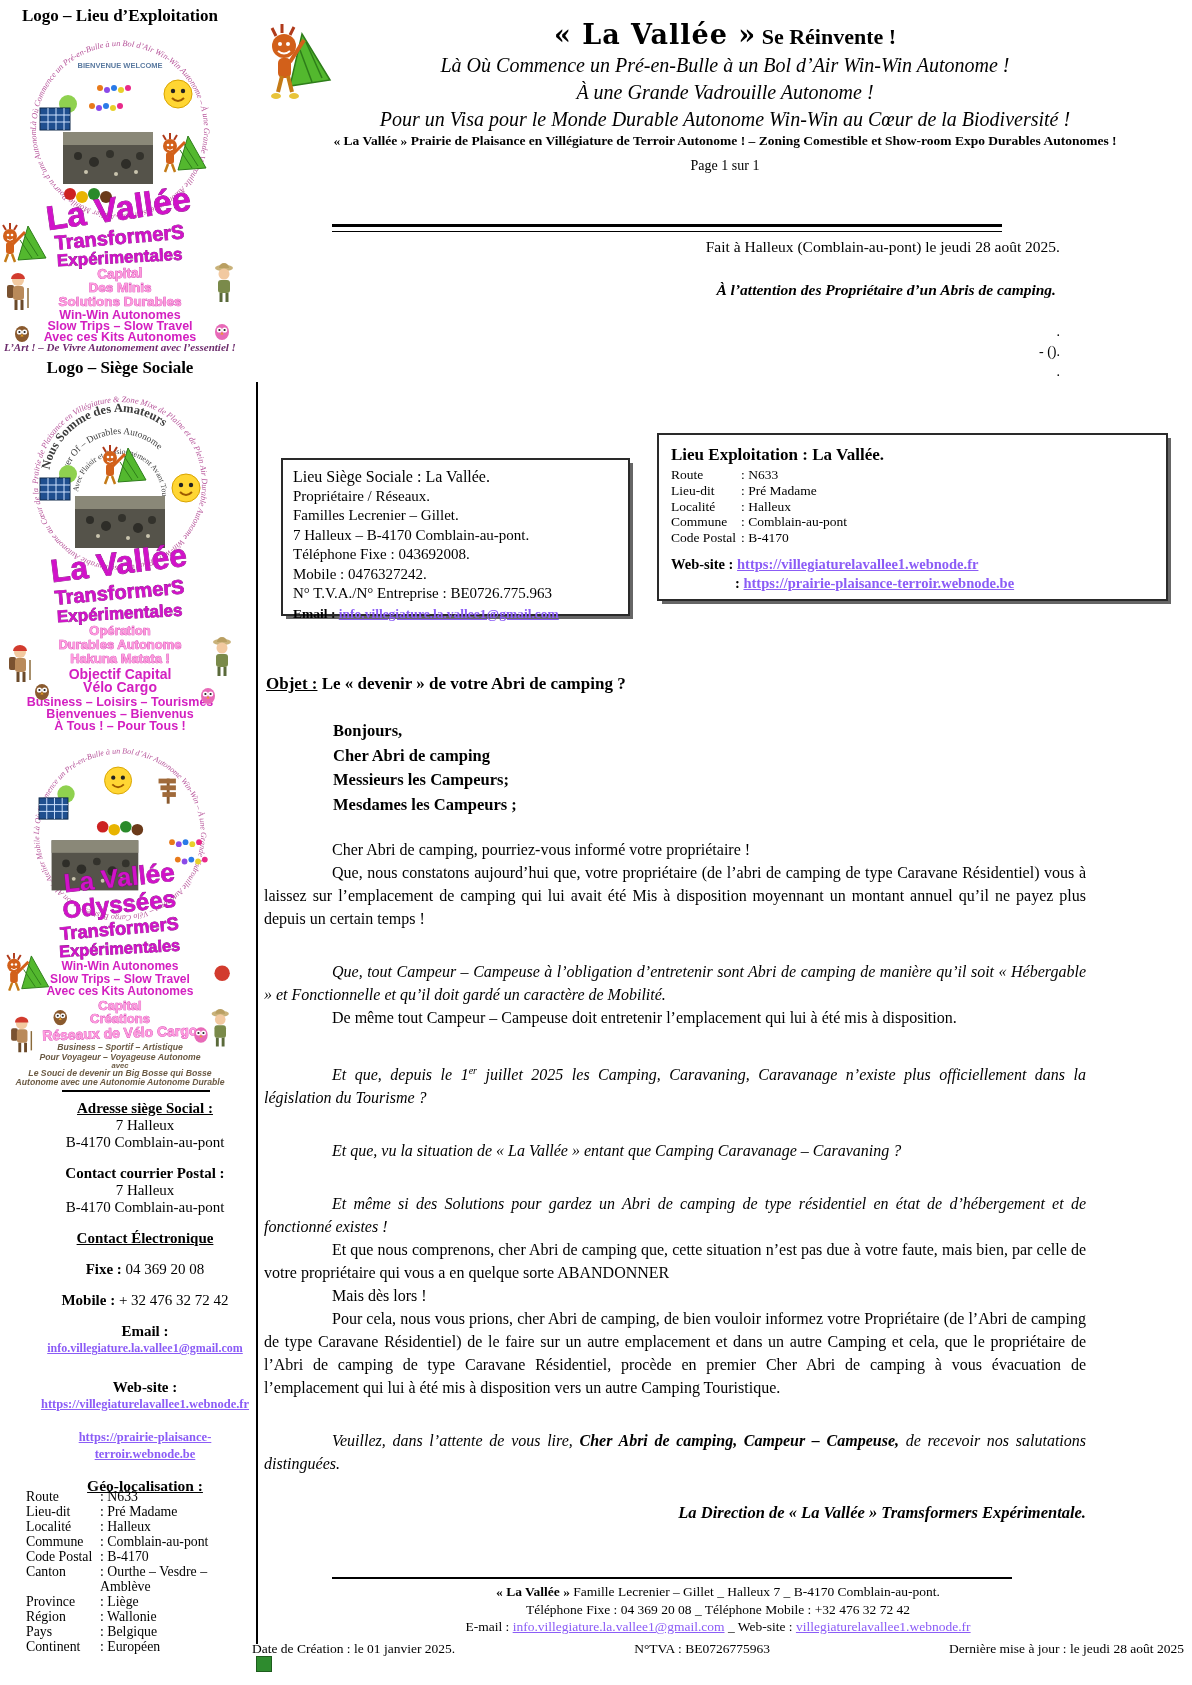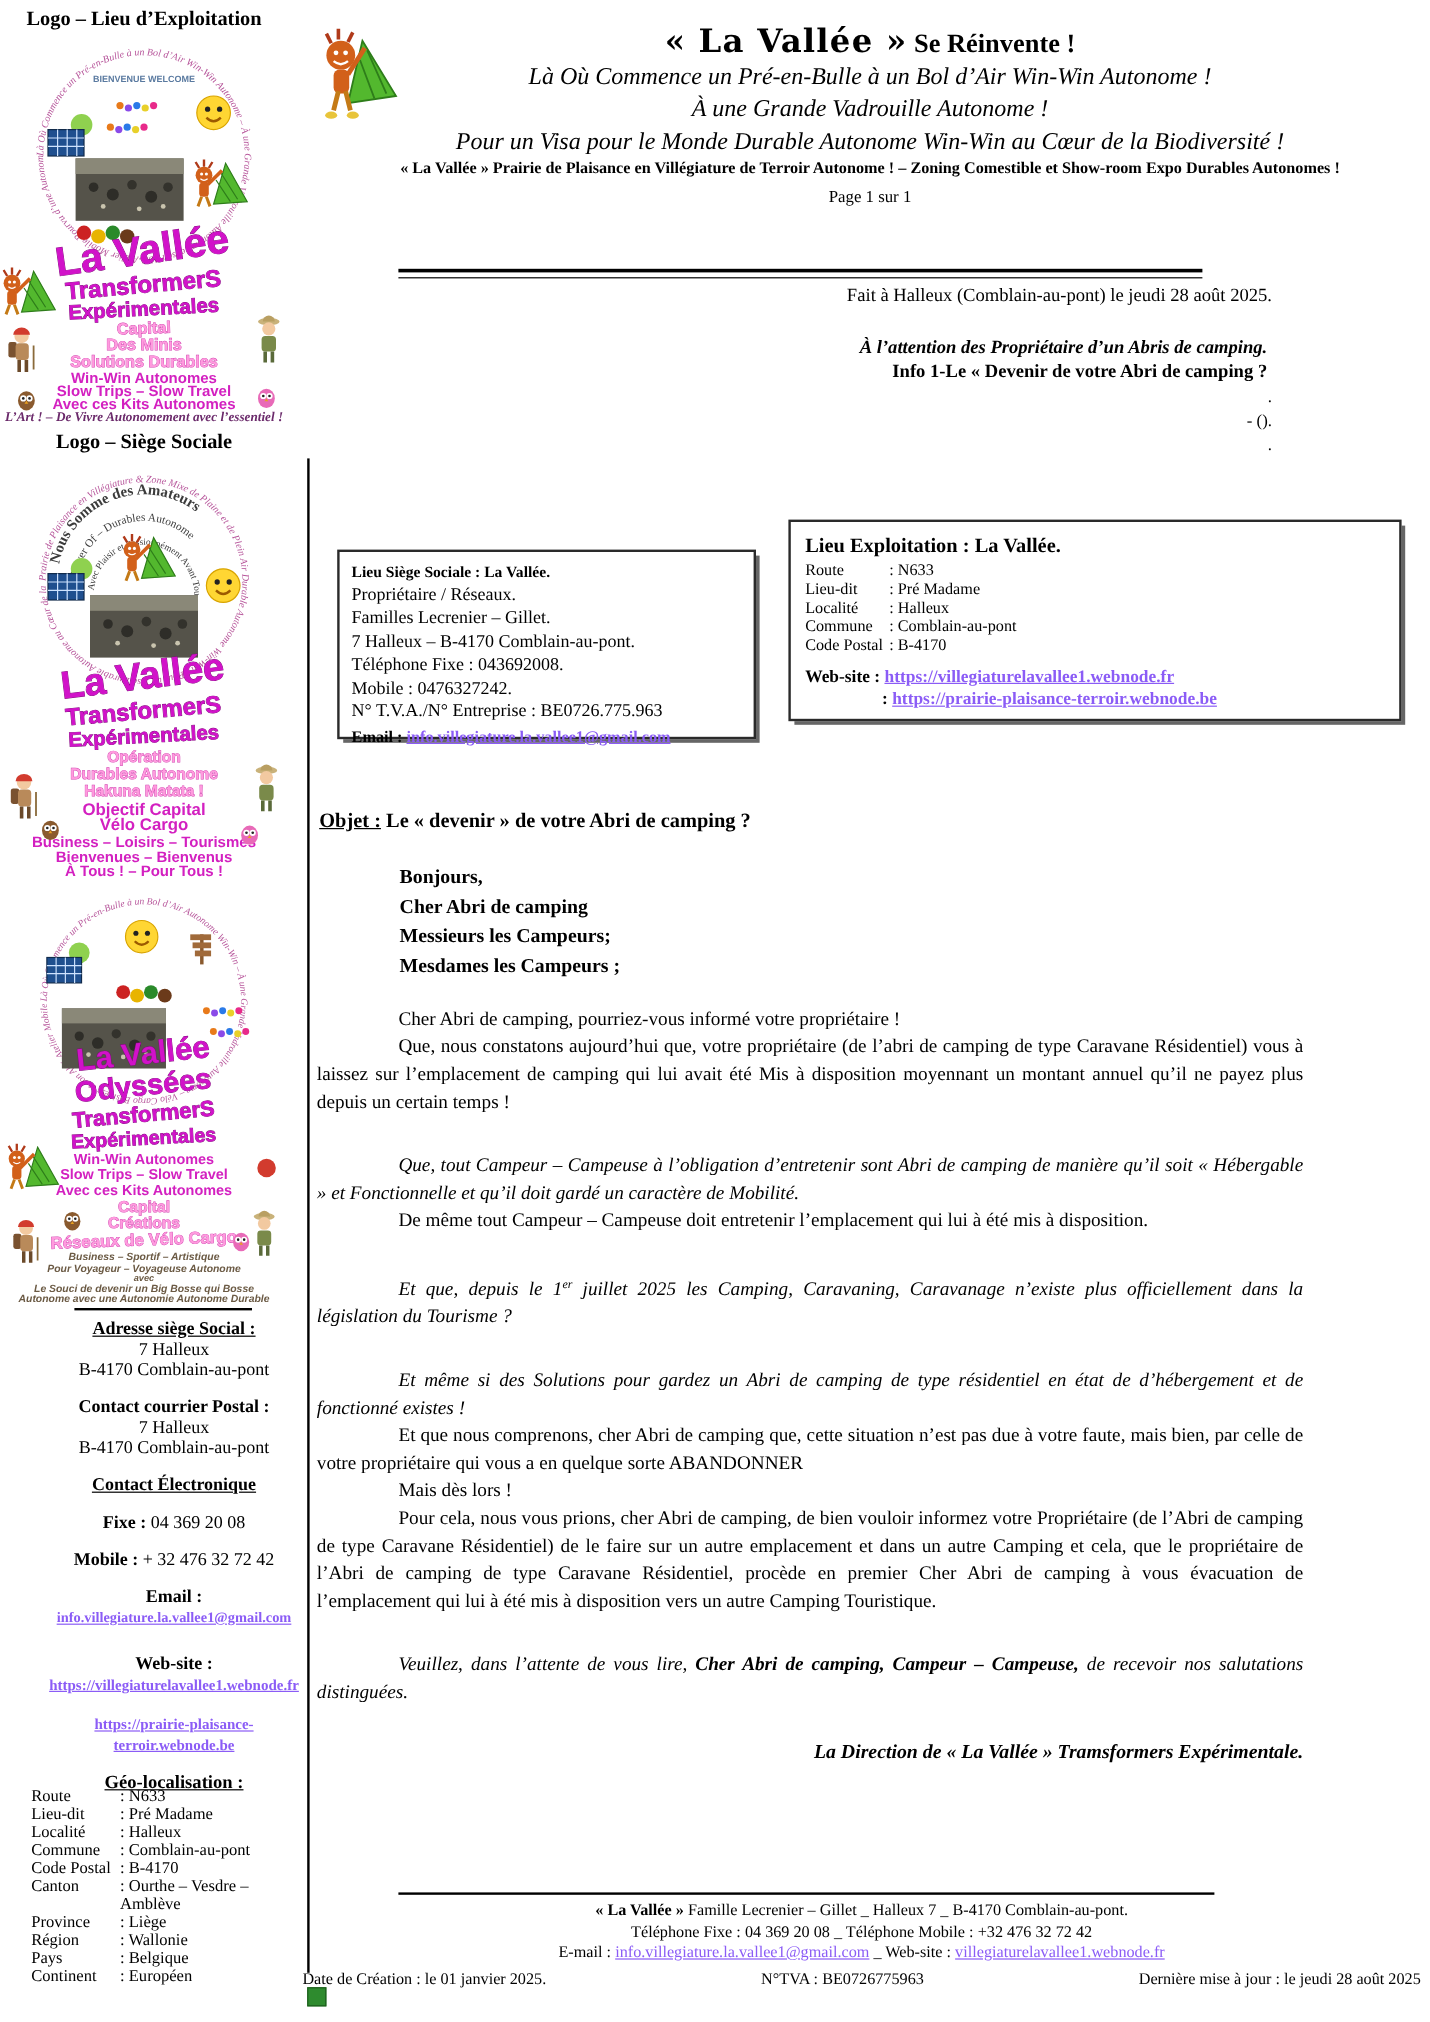--- a/index.html
+++ b/index.html
@@ -53,21 +53,21 @@
   .dots{position:absolute;left:400px;top:322px;width:660px;text-align:right;
         font-size:14px;line-height:20px;}
 
   .vrule{position:absolute;left:256px;top:382px;width:2px;height:1262px;background:#000;}
 
   
   .box{position:absolute;border:2px solid #2a2a2a;box-shadow:4px 4px 0 -1px #666;
        background:#fff;box-sizing:border-box;}
   .box-siege{left:281px;top:458px;width:349px;height:158px;padding:7px 10px;
              font-size:15px;line-height:19.5px;}
-  .box-siege .t{font-size:13px;font-weight:bold;}
+  .box-siege .t{font-size:16px;font-weight:normal;}
   .box-expl{left:657px;top:433px;width:511px;height:168px;padding:8px 12px;
             font-size:13.5px;line-height:15.8px;}
   .box-expl .t{font-size:17px;font-weight:bold;line-height:24px;}
   .kv{display:flex;}
   .kv .k{width:70px;flex:none;}
   .kv .v::before{content:": ";}
   .weblines{margin-top:9px;font-size:14.5px;font-weight:bold;line-height:19px;}
   .weblines .lnk{font-weight:bold;}
   .web2{padding-left:64px;}
 
@@ -396,21 +396,20 @@
     <div class="hdr-sub">À une Grande Vadrouille Autonome !</div>
     <div class="hdr-sub">Pour un Visa pour le Monde Durable Autonome Win-Win au Cœur de la Biodiversité !</div>
     <div class="hdr-strap">« La Vallée » Prairie de Plaisance en Villégiature de Terroir Autonome ! – Zoning Comestible et Show-room Expo Durables Autonomes !</div>
     <div class="hdr-page">Page 1 sur 1</div>
   </div>
   <div class="hdr-rule"></div>
 
   <div class="dateline">Fait à Halleux (Comblain-au-pont) le jeudi 28 août 2025.</div>
   <div class="attention">
     <div class="it">À l’attention des Propriétaire d’un Abris de camping.</div>
-    <div>Info 1-Le « Devenir de votre Abri de camping ?</div>
   </div>
   <div class="dots">
     <div>.</div>
     <div>-  ().</div>
     <div>.</div>
   </div>
 
   <div class="vrule"></div>
 
   <div class="box box-siege">
@@ -462,20 +461,21 @@
     <div>Messieurs les Campeurs;</div>
     <div>Mesdames les Campeurs ;</div>
   </div>
 
   <div class="body">
     <p class="para">Cher Abri de camping, pourriez-vous informé votre propriétaire !</p>
     <p class="para">Que, nous constatons aujourd’hui que, votre propriétaire (de l’abri de camping de type Caravane Résidentiel) vous à laissez sur l’emplacement de camping qui lui avait été Mis à disposition moyennant un montant annuel qu’il ne payez plus depuis un certain temps !</p>
     <p class="para gap">Que, tout Campeur – Campeuse à l’obligation d’entretenir sont Abri de camping de manière qu’il soit « Hébergable » et Fonctionnelle et qu’il doit gardé un caractère de Mobilité.</p>
     <p class="para">De même tout Campeur – Campeuse doit entretenir l’emplacement qui lui à été mis à disposition.</p>
     <p class="para gap"><span>Et que, depuis le 1</span><sup>er</sup><span> juillet 2025 les Camping, Caravaning, Caravanage n’existe plus officiellement dans la législation du Tourisme ?</span></p>
+    <p class="para gap">Et que, vu la situation de « La Vallée » entant que Camping Caravanage – Caravaning ?</p>
     <p class="para gap">Et même si des Solutions pour gardez un Abri de camping de type résidentiel en état de d’hébergement et de fonctionné existes !</p>
     <p class="para">Et que nous comprenons, cher Abri de camping que, cette situation n’est pas due à votre faute, mais bien, par celle de votre propriétaire qui vous a en quelque sorte ABANDONNER</p>
     <p class="para">Mais dès lors !</p>
     <p class="para">Pour cela, nous vous prions, cher Abri de camping, de bien vouloir informez votre Propriétaire (de l’Abri de camping de type Caravane Résidentiel) de le faire sur un autre emplacement et dans un autre Camping et cela, que le propriétaire de l’Abri de camping de type Caravane Résidentiel, procède en premier Cher Abri de camping à vous évacuation de l’emplacement qui lui à été mis à disposition vers un autre Camping Touristique.</p>
     <p class="para gap"><span>Veuillez, dans l’attente de vous lire, </span><b class="inl">Cher Abri de camping, Campeur – Campeuse,</b><span> de recevoir nos salutations distinguées.</span></p>
     <p class="closing">La Direction de « La Vallée » Tramsformers Expérimentale.</p>
   </div>
 
   <div class="footer-rule"></div>
   <div class="footer-lines">

